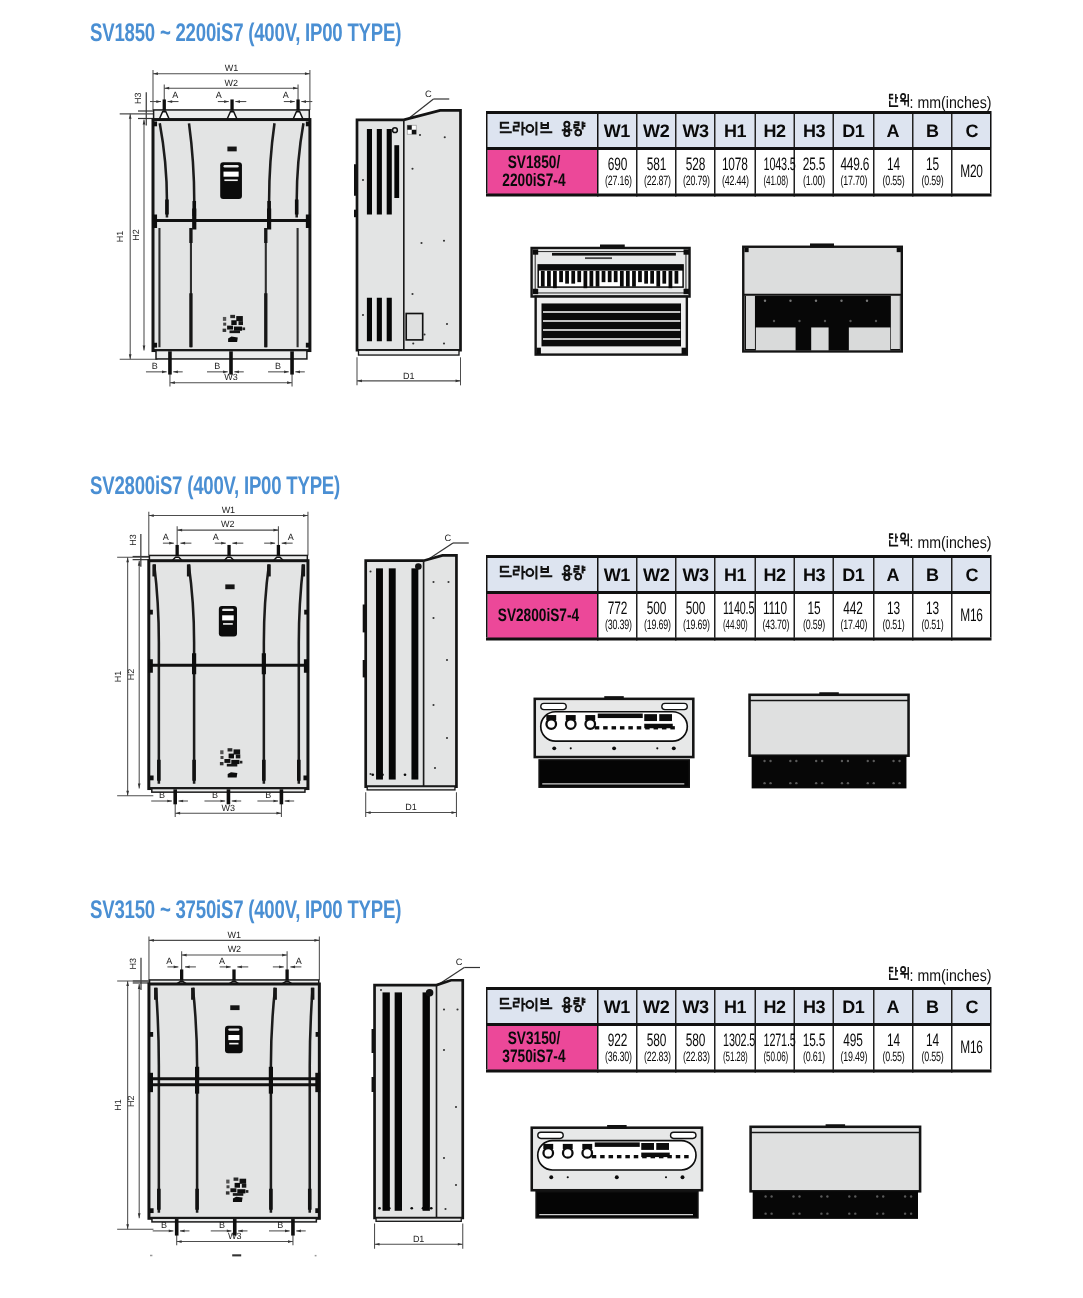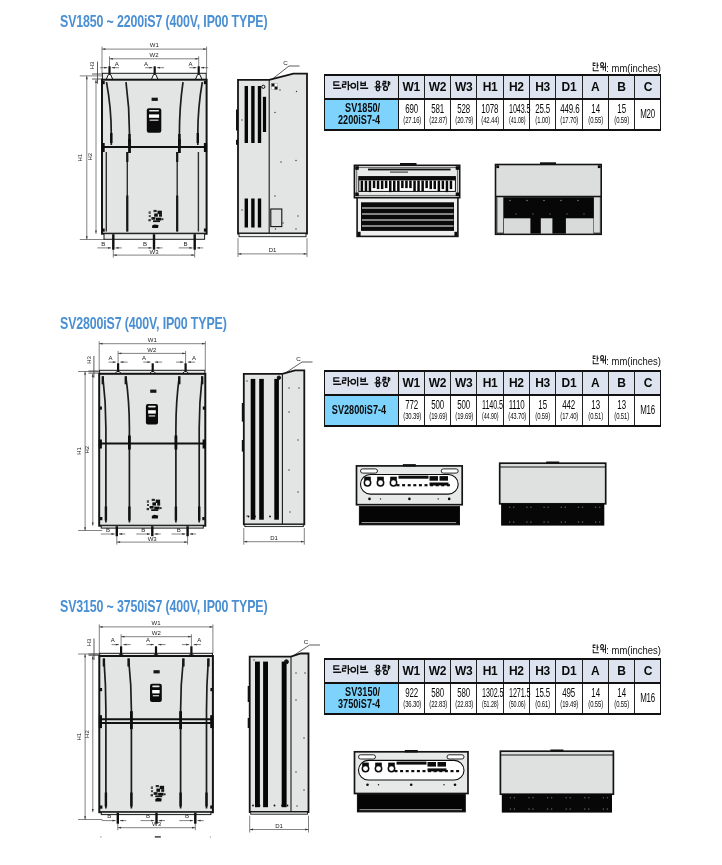--- a/index.html
+++ b/index.html
@@ -9,21 +9,21 @@
 table.spec{position:absolute;left:324px;width:337px;border-collapse:collapse;table-layout:fixed;text-align:center;color:#0a0a0a}
 table.spec th,table.spec td{border-left:1px solid #222;padding:0}
 table.spec .c1{width:73.5px;border-left:1px solid #111}
 table.spec th{width:26.3px}
 table.spec tr.hr{height:24px;background:#dde4f0;border-top:2.5px solid #111;border-bottom:2px solid #111}
 table.spec tr.dr{height:31px;border-bottom:2.5px solid #111;background:#fff}
 table.spec td.c1,table.spec th.c1{border-left:1px solid #111}
 table.spec th+th{border-left:1px solid #222}
 table.spec th.c1+th,table.spec td.c1+td{border-left:1.6px solid #111}
 table.spec td:last-child,table.spec th:last-child{border-right:1px solid #111}
-table.spec td.c1{background:#7dd3fc;text-align:right}
+table.spec td.c1{background:#ec4899;text-align:center}
 table.spec tr.hr th{font-size:12px;font-weight:bold;letter-spacing:-0.3px}
 .cx{transform:scaleX(0.66);transform-origin:50% 50%}
 .cx.w{transform:scaleX(0.6)}
 .n{font-size:12px;line-height:11.5px;letter-spacing:-0.2px}
 .p{font-size:9px;line-height:10px;letter-spacing:-0.2px}
 .lx{transform:scaleX(0.76);transform-origin:0 50%;font-weight:bold;font-size:12px;line-height:11.3px;padding-left:9px;white-space:nowrap}
 </style></head><body>
 <h2 style="top:12px">SV1850 ~ 2200iS7 (400V, IP00 TYPE)</h2>
 <h2 style="top:314px">SV2800iS7 (400V, IP00 TYPE)</h2>
 <h2 style="top:597px">SV3150 ~ 3750iS7 (400V, IP00 TYPE)</h2>

